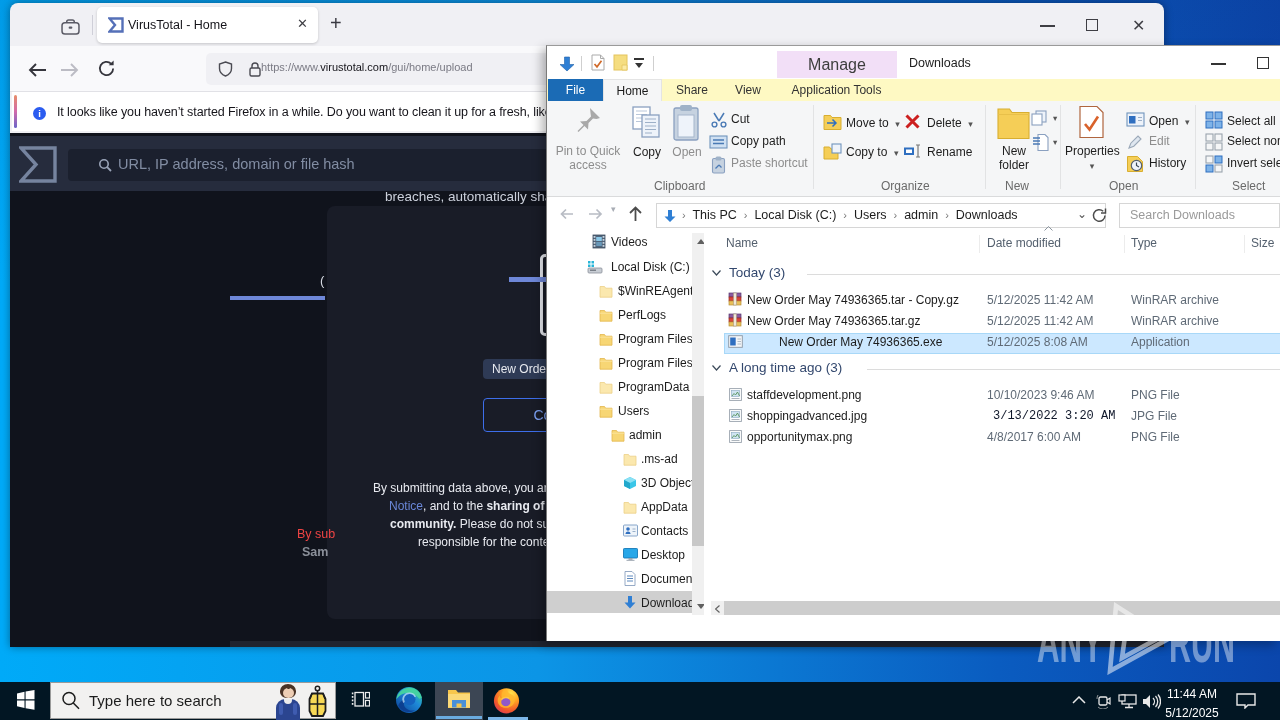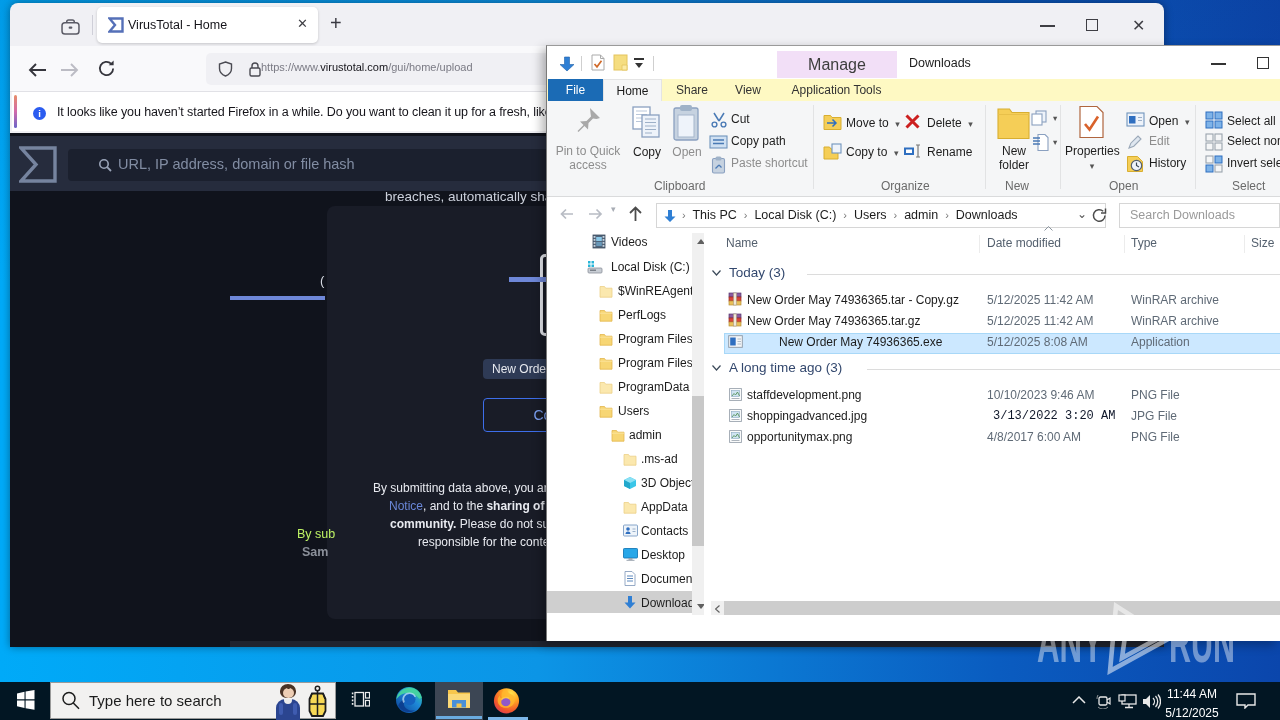--- a/index.html
+++ b/index.html
@@ -86,21 +86,21 @@
             <circle cx="6" cy="6" r="4.2" fill="none" stroke="#9aa4b8" stroke-width="1.6"></circle>
             <path d="M9.2 9.2 L13 13" stroke="#9aa4b8" stroke-width="1.8"></path>
           </svg>
         <div style="position:absolute;left:50px;top:7px;font-size:14.5px;color:#828da3;">URL, IP address, domain or file hash</div>
       </div>
     </div>
     <div class="abs" style="left:375px;top:56px;font-size:13.5px;color:#ccd1dc;white-space:nowrap;">breaches, automatically share them with the security community.</div>
     <div class="abs" style="left:220px;top:163px;width:95px;height:4px;background:#6e87d8"></div>
     <div class="abs" style="left:310px;top:140px;font-size:13px;color:#d7dbe4;">(</div>
     <div class="vtmodal"></div>
-    <div class="abs" style="left:287px;top:394px;font-size:12.5px;color:#bef264;white-space:nowrap;">By sub</div>
+    <div class="abs" style="left:287px;top:394px;font-size:12.5px;color:#ef4444;white-space:nowrap;">By sub</div>
     <div class="abs" style="left:292px;top:412px;font-size:12.5px;color:#8a8f99;font-weight:bold;white-space:nowrap;">Sam</div>
     <div class="abs" style="left:530px;top:121px;width:62px;height:82px;border:3px solid #e8eaf0;border-radius:5px;"></div>
     <div class="abs" style="left:499px;top:144px;width:48px;height:5px;background:#6e87d8"></div>
     <div class="abs" style="left:473px;top:226px;width:170px;height:20px;background:#2e3a55;border-radius:4px;color:#e8eaf0;font-size:12px;line-height:20px;padding-left:9px;white-space:nowrap;overflow:hidden;">New Order May 749363</div>
     <div class="abs" style="left:473px;top:265px;width:150px;height:34px;border:1px solid #3d6eea;border-radius:4px;color:#7da2f5;font-size:14px;line-height:32px;text-align:center;">Confirm</div>
     <div class="abs" style="left:363px;top:348px;font-size:12px;color:#e8eaf0;white-space:nowrap;">By submitting data above, you are agreeing to our Terms of Service and Privacy</div>
     <div class="abs" style="left:379px;top:366px;font-size:12px;white-space:nowrap;color:#e8eaf0;"><span style="color:#6a87d8">Notice</span>, and to the <b>sharing of your Sample submission with the security</b></div>
     <div class="abs" style="left:380px;top:384px;font-size:12px;color:#e8eaf0;white-space:nowrap;"><b>community.</b> Please do not submit any personal information; we are not</div>
     <div class="abs" style="left:408px;top:402px;font-size:12px;color:#e8eaf0;white-space:nowrap;">responsible for the contents of your submission.</div>
     <div class="abs" style="left:220px;top:508px;width:934px;height:6px;background:#20242f"></div>

